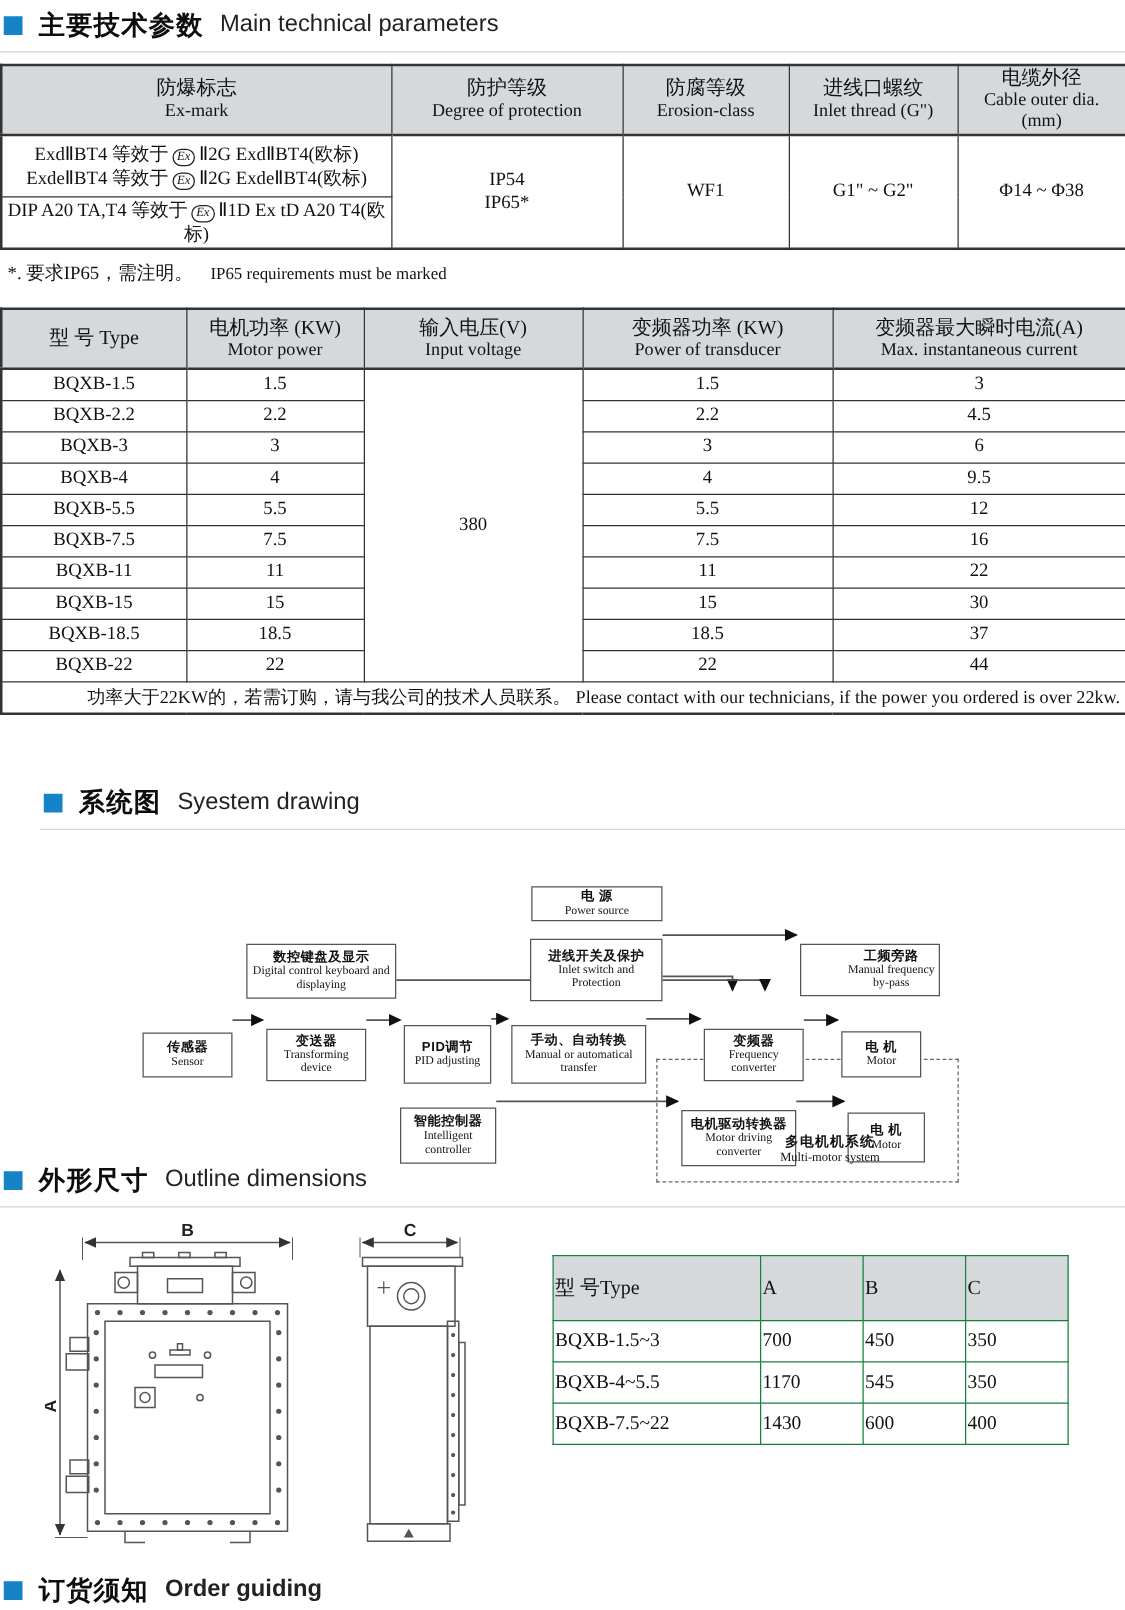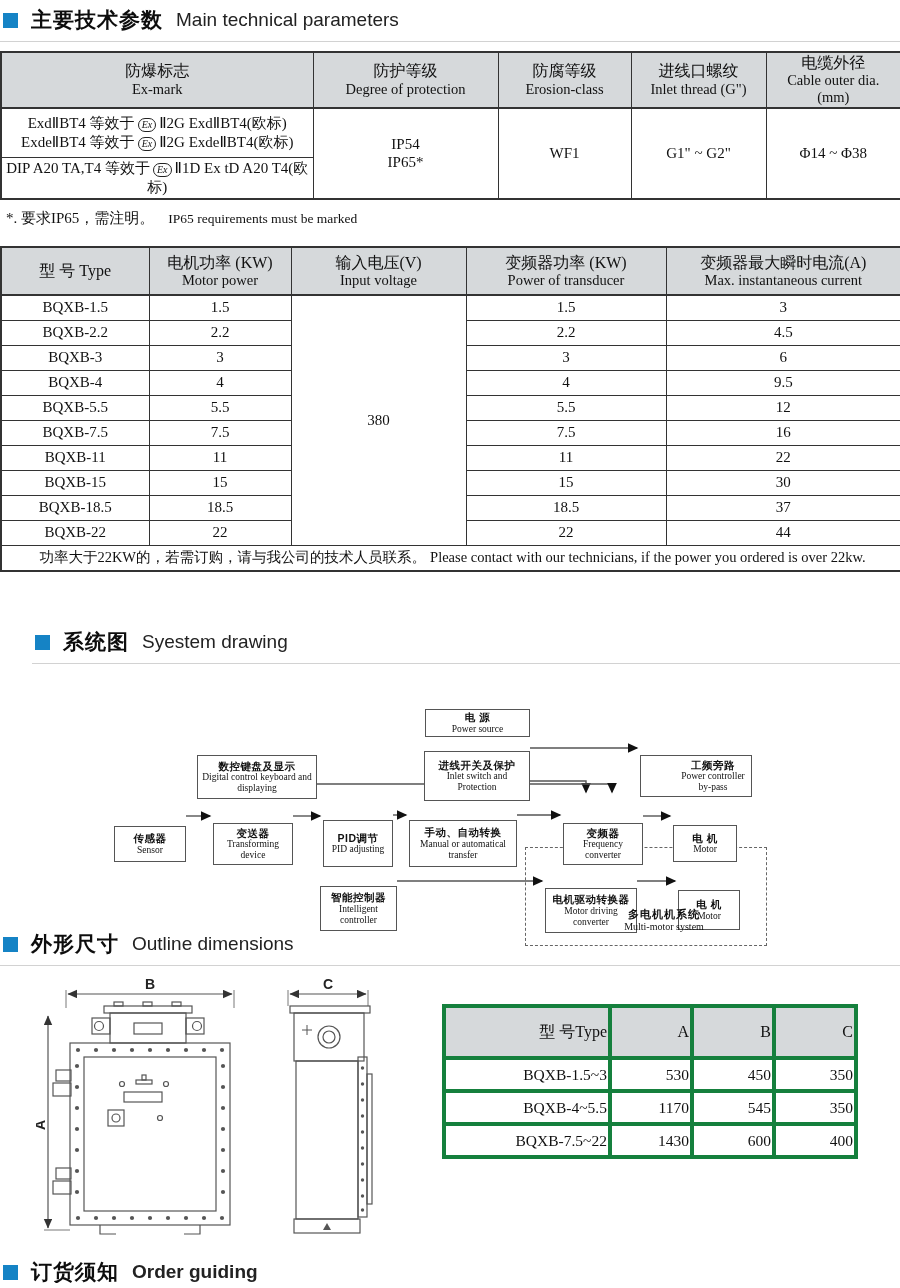--- a/index.html
+++ b/index.html
@@ -44,21 +44,21 @@
     font-family:"Liberation Serif", serif; font-style:italic;
   }
   .two-line div { line-height:1.25; }
 
   .footnote { margin:9px 0 0 6px; font-size:15px; height:24px; display:flex; align-items:baseline; gap:14px; }
   .footnote .fn-en { font-size:13.5px; }
 
   .model-table { margin-top:13px; }
   .model-table th { height:48px; border-bottom:2px solid #333; }
   .model-table td { height:25px; font-size:15px; }
-  .note-row td { height:26px; text-align:center; padding-left:7px; font-size:14.5px; }
+  .note-row td { height:26px; text-align:right; padding-left:7px; font-size:14.5px; }
   .note-row .n-en { margin-left:4px; }
 
   
   .flowchart { position:relative; height:272px; margin-top:10px; }
   .fc-svg { position:absolute; left:0; top:0; width:900px; height:272px; }
   .node {
     position:absolute; border:1.5px solid #555; background:#fff;
     display:flex; flex-direction:column; align-items:center; justify-content:center;
     text-align:center; padding:1px 2px; line-height:1.1;margin-top:28px;
   }
@@ -67,21 +67,21 @@
   .dashed-box { position:absolute; border:1.5px dashed #666; background:transparent; }
   .multi-label { position:absolute; text-align:center; line-height:1.15; }
   .multi-label .n-zh { font-family:"Liberation Sans", sans-serif; font-size:11px; font-weight:bold; letter-spacing:1px; }
   .multi-label .n-en { font-size:10px; }
 
   
   .outline-head { margin-top:-22px; position:relative; z-index:2; }
   .outline-body { display:flex; align-items:flex-start; margin-top:12px; }
   .draw-svg { margin-left:36px; flex:0 0 auto; }
   .dims-table { width:412px; margin-left:44px; margin-top:26px; border:1.5px solid #333; table-layout:fixed; }
-  .dims-table th, .dims-table td { border:4px solid #15803d; text-align:right; }
+  .dims-table th, .dims-table td { border:1px solid #15803d; text-align:left; }
   .dims-table th { height:52px; font-size:16px; }
   .dims-table td { height:33px; font-size:15.5px; }
 
   
   .order-head { margin-top:16px; border-bottom:1px solid #bfccd6; }
 
   svg text { font-family:"Liberation Sans", sans-serif; }
 </style>
 </head>
 <body>
@@ -291,21 +291,21 @@
   <div class="node" style="left:197px; top:53px; width:120px; height:44px;">
     <div class="n-zh">数控键盘及显示</div>
     <div class="n-en">Digital control keyboard and displaying</div>
   </div>
   <div class="node" style="left:424px; top:49px; width:106px; height:50px;">
     <div class="n-zh">进线开关及保护</div>
     <div class="n-en">Inlet switch and Protection</div>
   </div>
   <div class="node" style="left:640px; top:53px; width:112px; height:42px;padding-left:36px;">
     <div class="n-zh">工频旁路</div>
-    <div class="n-en">Power controller by-pass</div>
+    <div class="n-en">Manual frequency by-pass</div>
   </div>
   <div class="node" style="left:114px; top:124px; width:72px; height:36px;">
     <div class="n-zh">传感器</div>
     <div class="n-en">Sensor</div>
   </div>
   <div class="node" style="left:213px; top:121px; width:80px; height:42px;">
     <div class="n-zh">变送器</div>
     <div class="n-en">Transforming device</div>
   </div>
   <div class="node" style="left:323px; top:118px; width:70px; height:47px;">
@@ -467,21 +467,21 @@
       </colgroup>
     <tbody>
         <tr>
       <th>型 号Type</th>
       <th>A</th>
       <th>B</th>
       <th>C</th>
     </tr>
     <tr>
       <td>BQXB-1.5~3</td>
-      <td>530</td>
+      <td>700</td>
       <td>450</td>
       <td>350</td>
     </tr>
     <tr>
       <td>BQXB-4~5.5</td>
       <td>1170</td>
       <td>545</td>
       <td>350</td>
     </tr>
     <tr>

